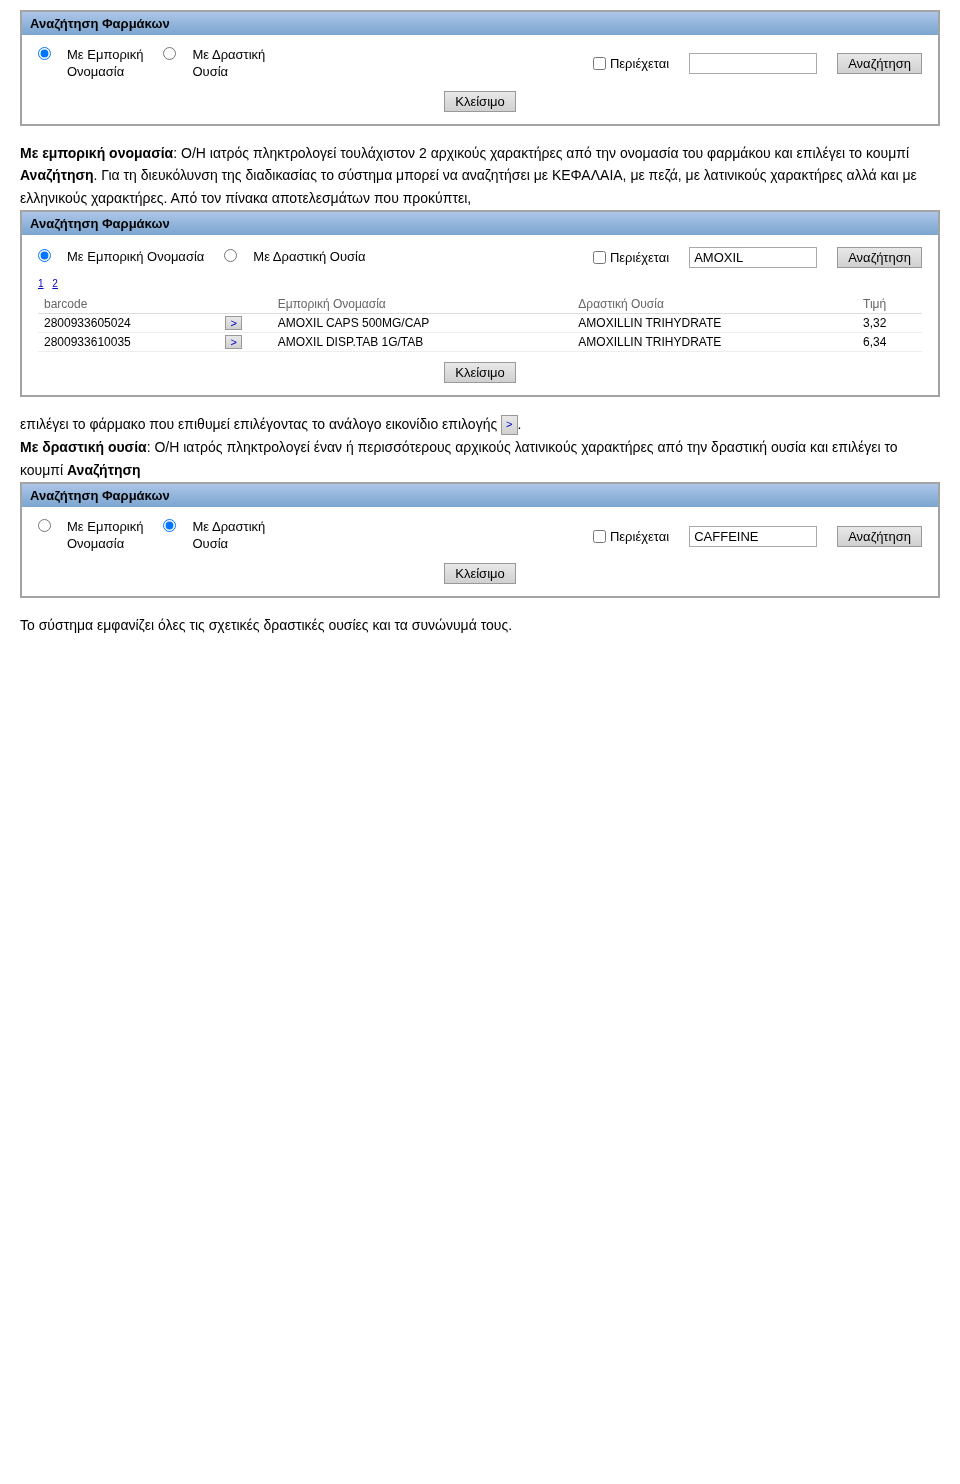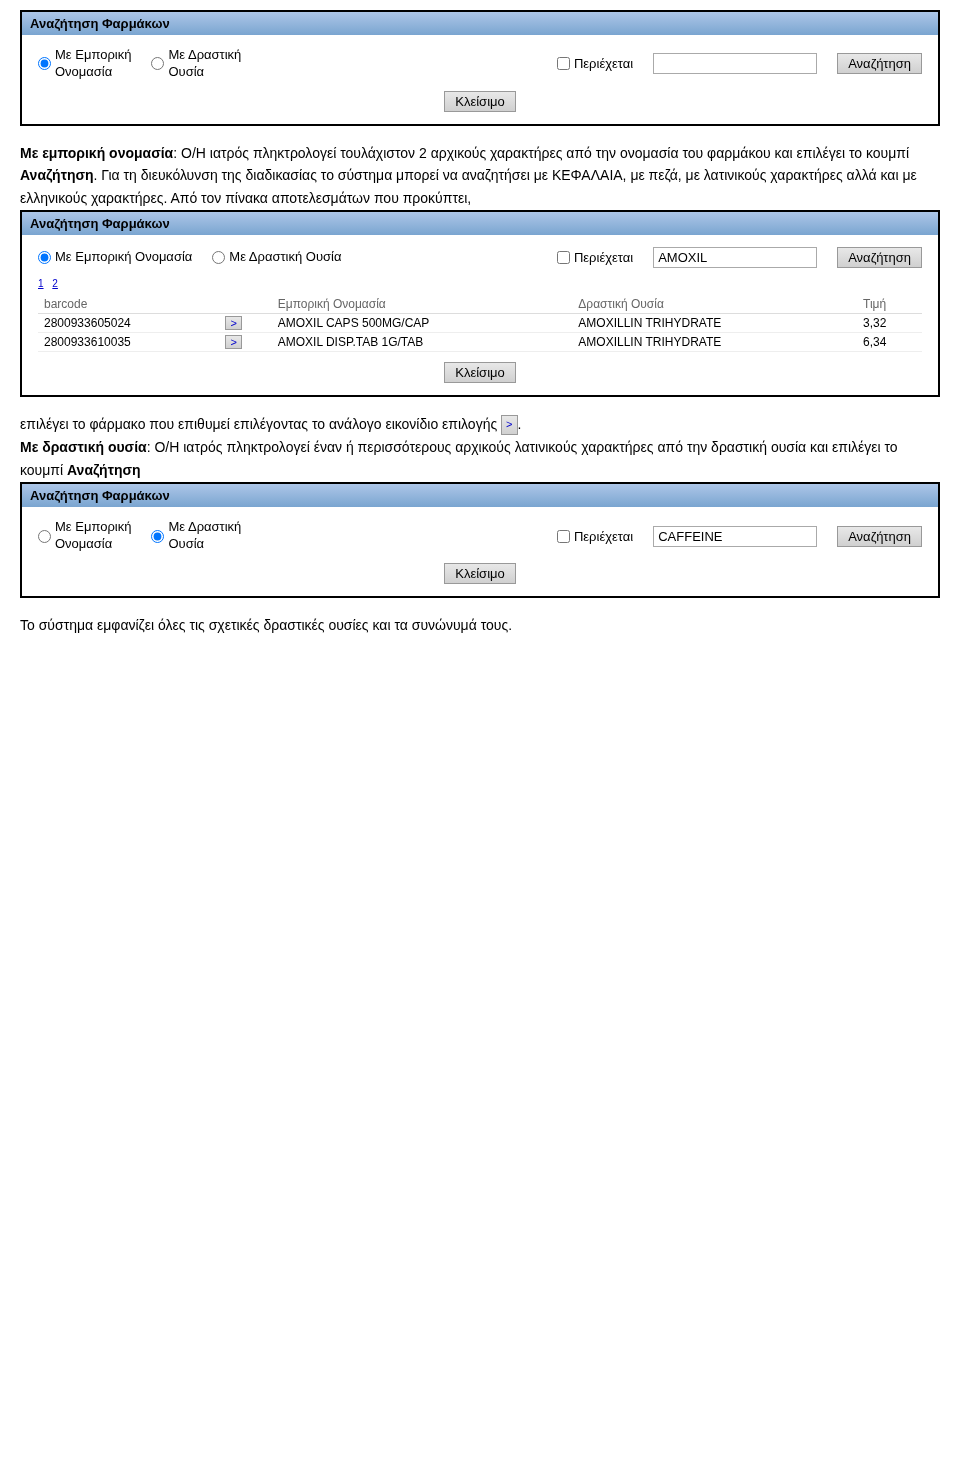--- a/index.html
+++ b/index.html
@@ -7,21 +7,21 @@
       font-family: Arial, sans-serif;
       font-size: 14px;
       background: #fff;
       color: #000;
       width: 960px;
       padding: 10px 20px 20px 20px;
     }
 
     
     .dialog {
-      border: 2px solid #000000;
+      border: 2px solid #a3a3a3;
       background: #fff;
       margin-bottom: 16px;
       width: 100%;
     }
     .dialog-title {
       background: linear-gradient(to bottom, #adc6e8, #7aa5d0);
       color: #000;
       font-weight: bold;
       font-size: 13px;
       padding: 4px 8px;
@@ -32,40 +32,40 @@
 
     
     .search-row {
       display: flex;
       align-items: center;
       gap: 20px;
       margin-bottom: 10px;
     }
     .radio-group {
       display: flex;
-      align-items: center;
-      gap: 4px;
+      align-items: flex-start;
+      gap: 16px;
     }
     .radio-group label {
       font-size: 13px;
       line-height: 1.3;
     }
     .checkbox-group {
       display: flex;
       align-items: center;
       gap: 4px;
       font-size: 13px;
       margin-left: auto;
       justify-content: flex-end;
     }
     .search-input {
       border: 1px solid #aaa;
       padding: 2px 4px;
       font-size: 13px;
-      width: 164px;
+      width: 128px;
     }
     .btn {
       background: linear-gradient(to bottom, #e8e8e8, #d0d0d0);
       border: 1px solid #999;
       padding: 2px 10px;
       font-size: 13px;
       cursor: pointer;
       color: #000;
     }
 

